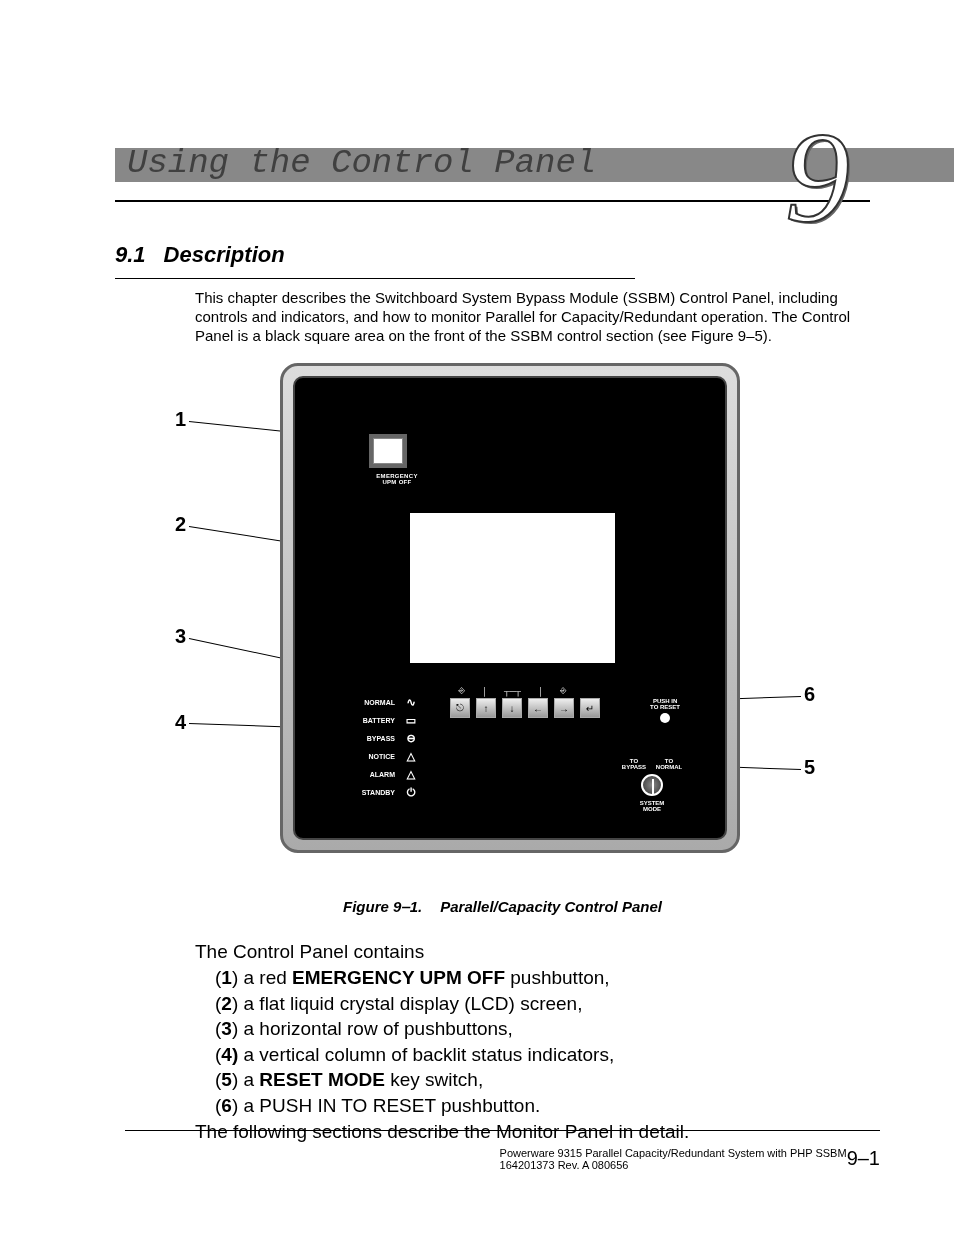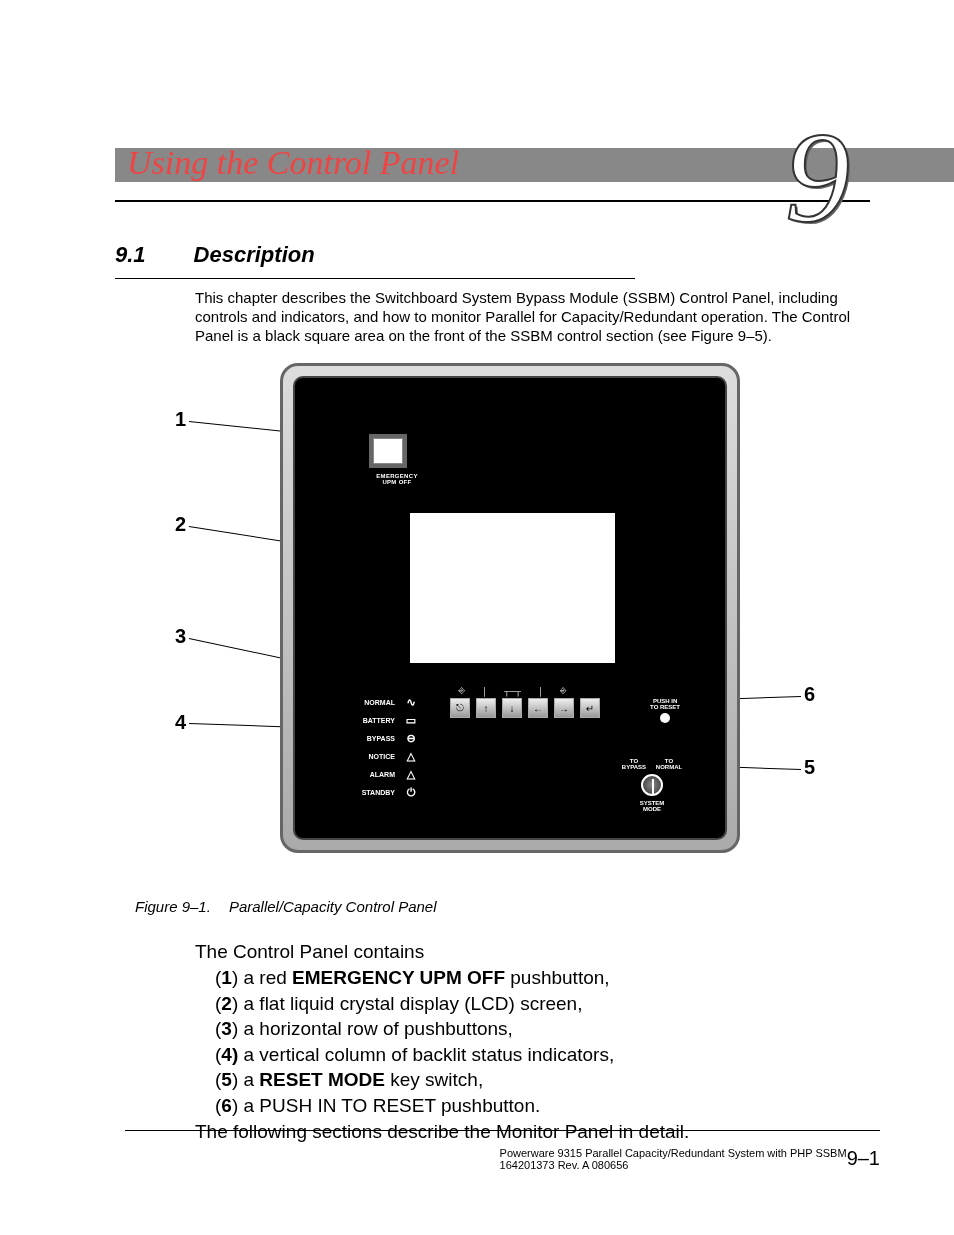--- a/index.html
+++ b/index.html
@@ -23,41 +23,41 @@
     margin-bottom: 8px;
   }
   .bar-bg {
     position: absolute;
     left: 0; right: -115px; top: 18px; height: 34px;
     background: #888;
   }
   .chapter-title {
     position: absolute;
     left: 12px; top: 14px;
-    font-family: Liberation Serif, serif;
+    font-family: Liberation Mono, monospace;
     font-style: italic;
     font-size: 34px;
-    color: #ef4444;
+    color: #404040;
   }
   .big-nine {
     position: absolute;
     right: 20px;
     top: -18px;
     font-family: "Times New Roman", serif;
     font-style: italic;
     font-size: 130px;
     line-height: 1;
     color: #fff;
     -webkit-text-stroke: 2px #333;
     text-shadow: 2px 2px 0 #666;
   }
   .rule { border-top: 2px solid #000; margin-top: 10px; }
   .section-head {
     display: flex;
-    gap: 48px;
+    gap: 18px;
     font-family: Arial, sans-serif;
     font-weight: bold;
     font-style: italic;
     font-size: 22px;
     margin: 40px 0 10px 0;
   }
   .subrule { border-top: 1.5px solid #000; margin-top: 4px; width: 520px; }
   .body-text {
     margin-left: 80px;
     font-size: 15px;
@@ -173,22 +173,22 @@
     position: absolute;
     font-family: Arial, sans-serif;
     font-weight: bold;
     font-size: 20px;
   }
   .callout-line {
     position: absolute;
     border-top: 1.5px solid #000;
   }
   .fig-caption {
-    text-align: left;
-    font-weight: normal;
+    text-align: center;
+    font-weight: bold;
     font-style: italic;
     font-size: 15px;
     margin: 25px 0 4px 20px;
   }
   .fig-caption .gap { display:inline-block; width:18px; }
   .contains { margin-left: 80px; margin-top: 24px; font-size: 19px; line-height: 1.35; }
   .contains .item { margin-left: 20px; }
   .footer {
     position: absolute;
     left: 125px; bottom: 64px;

